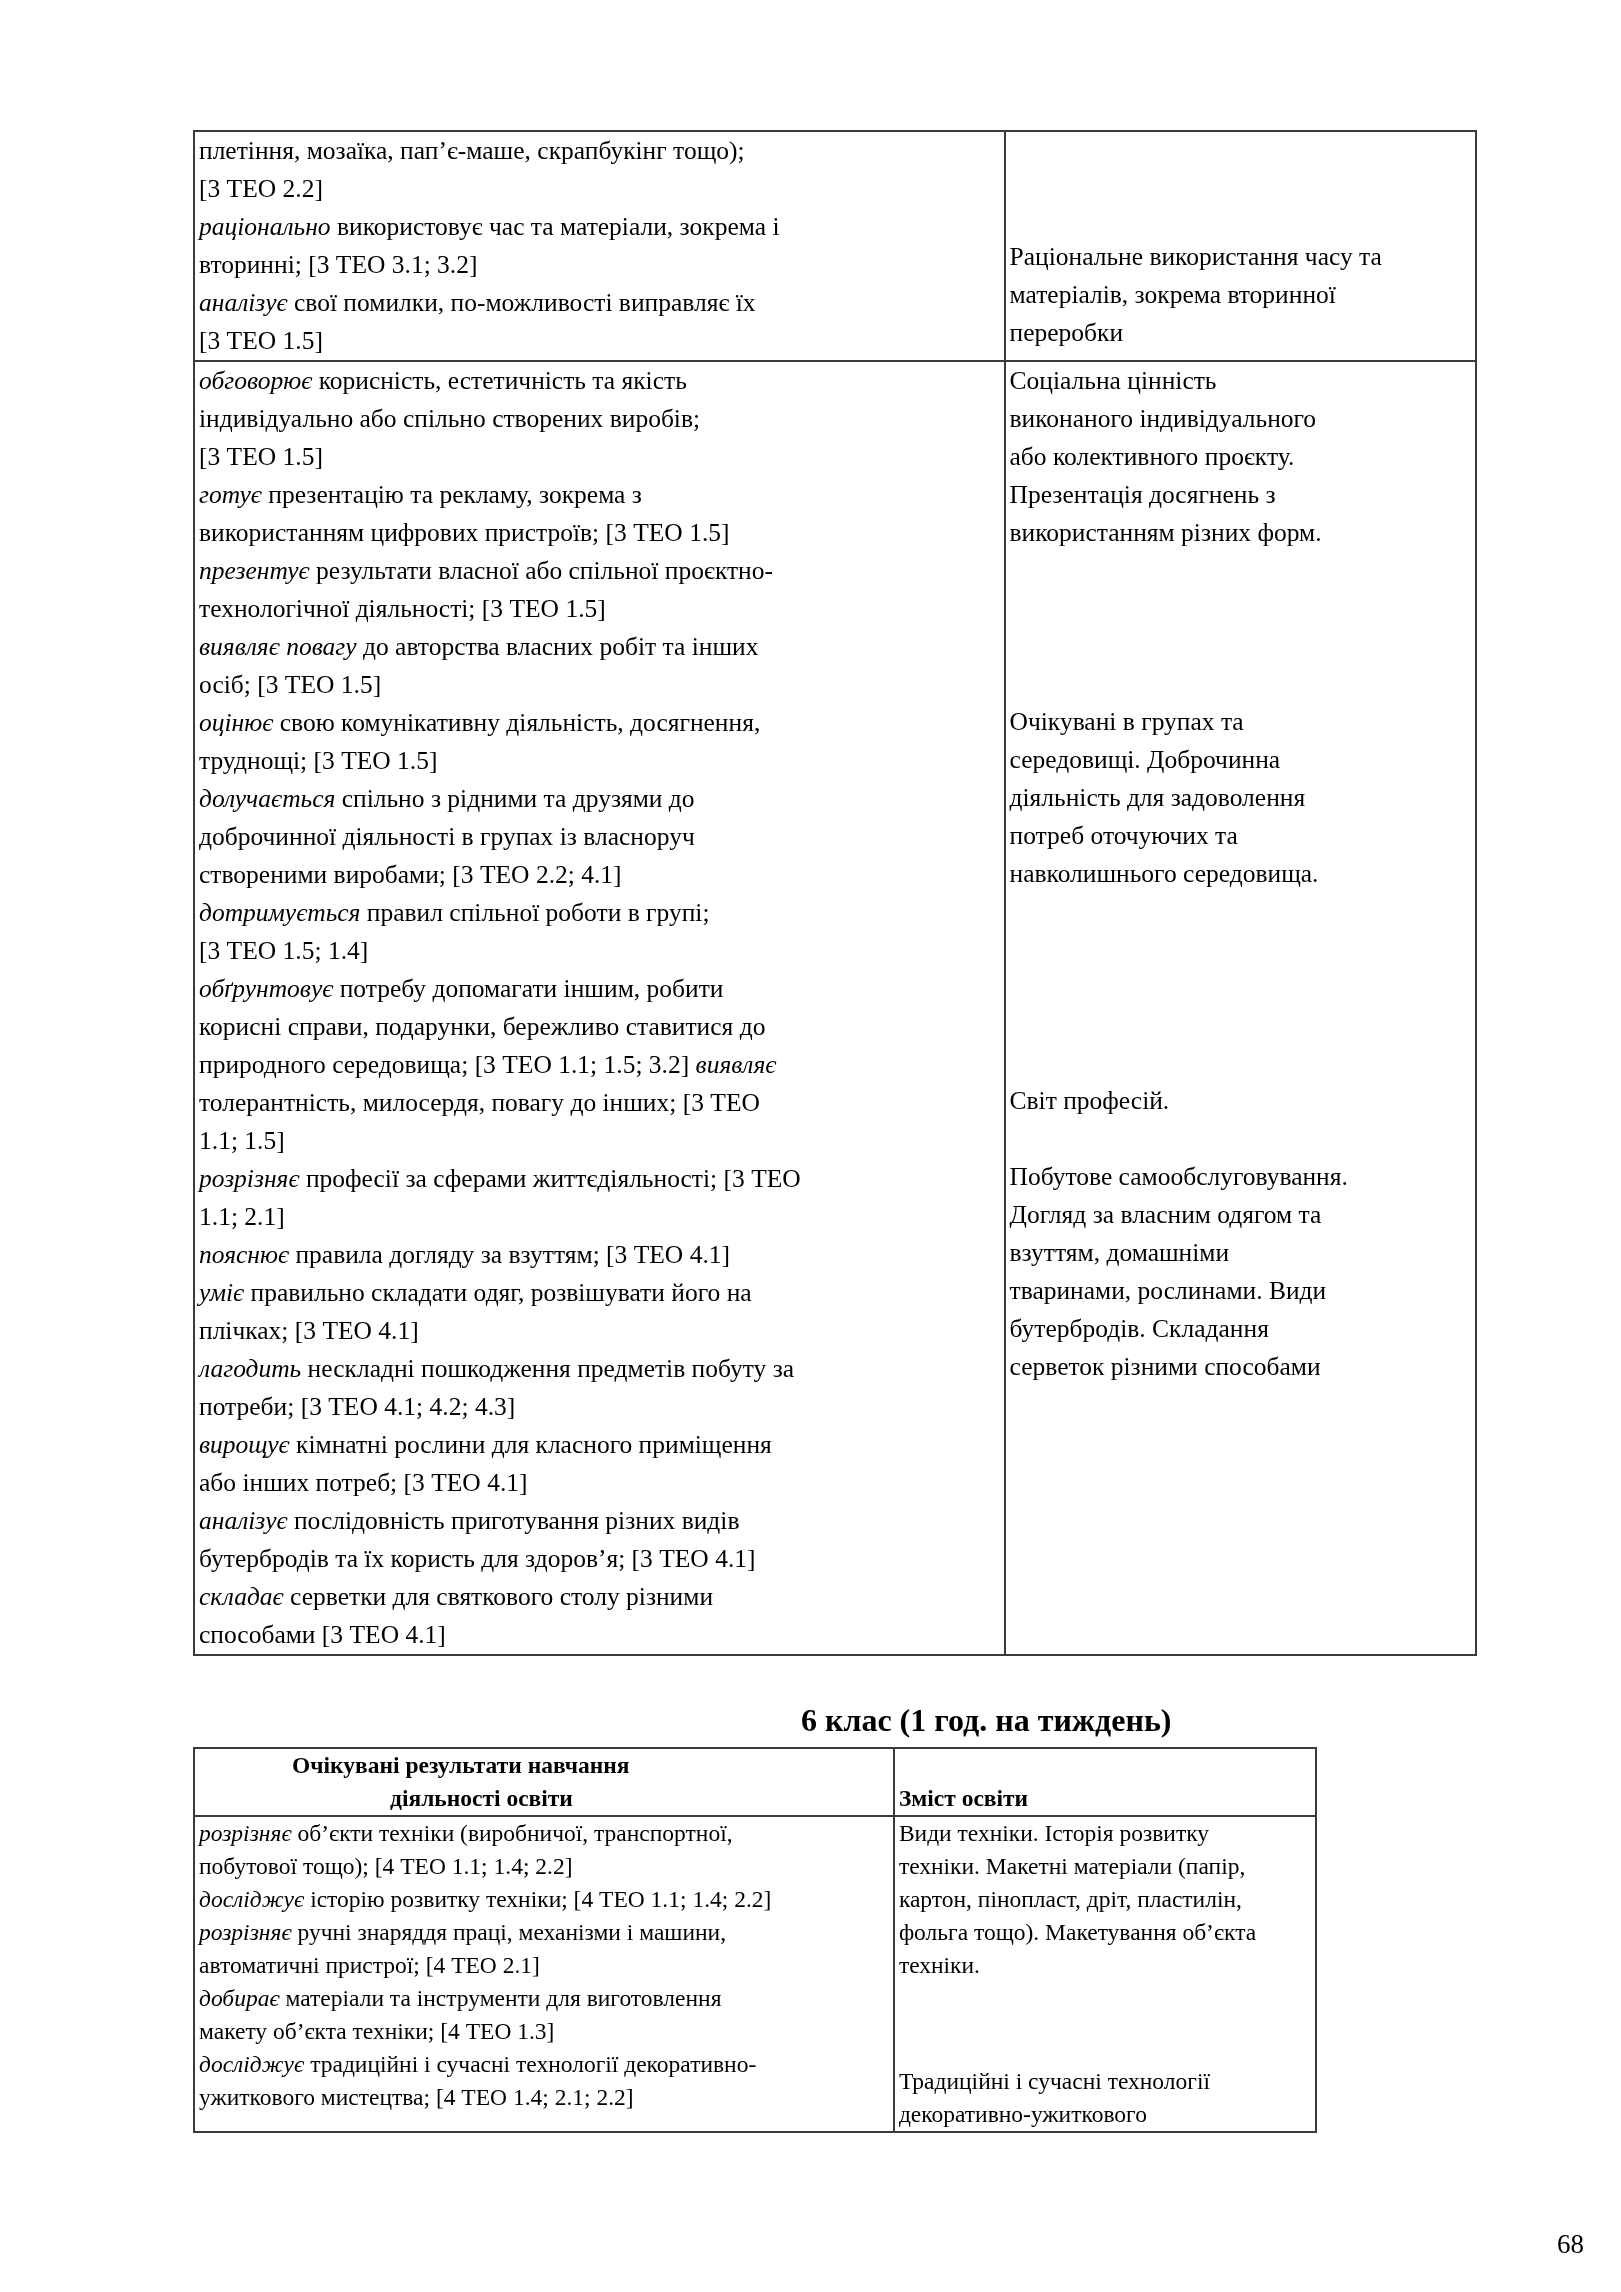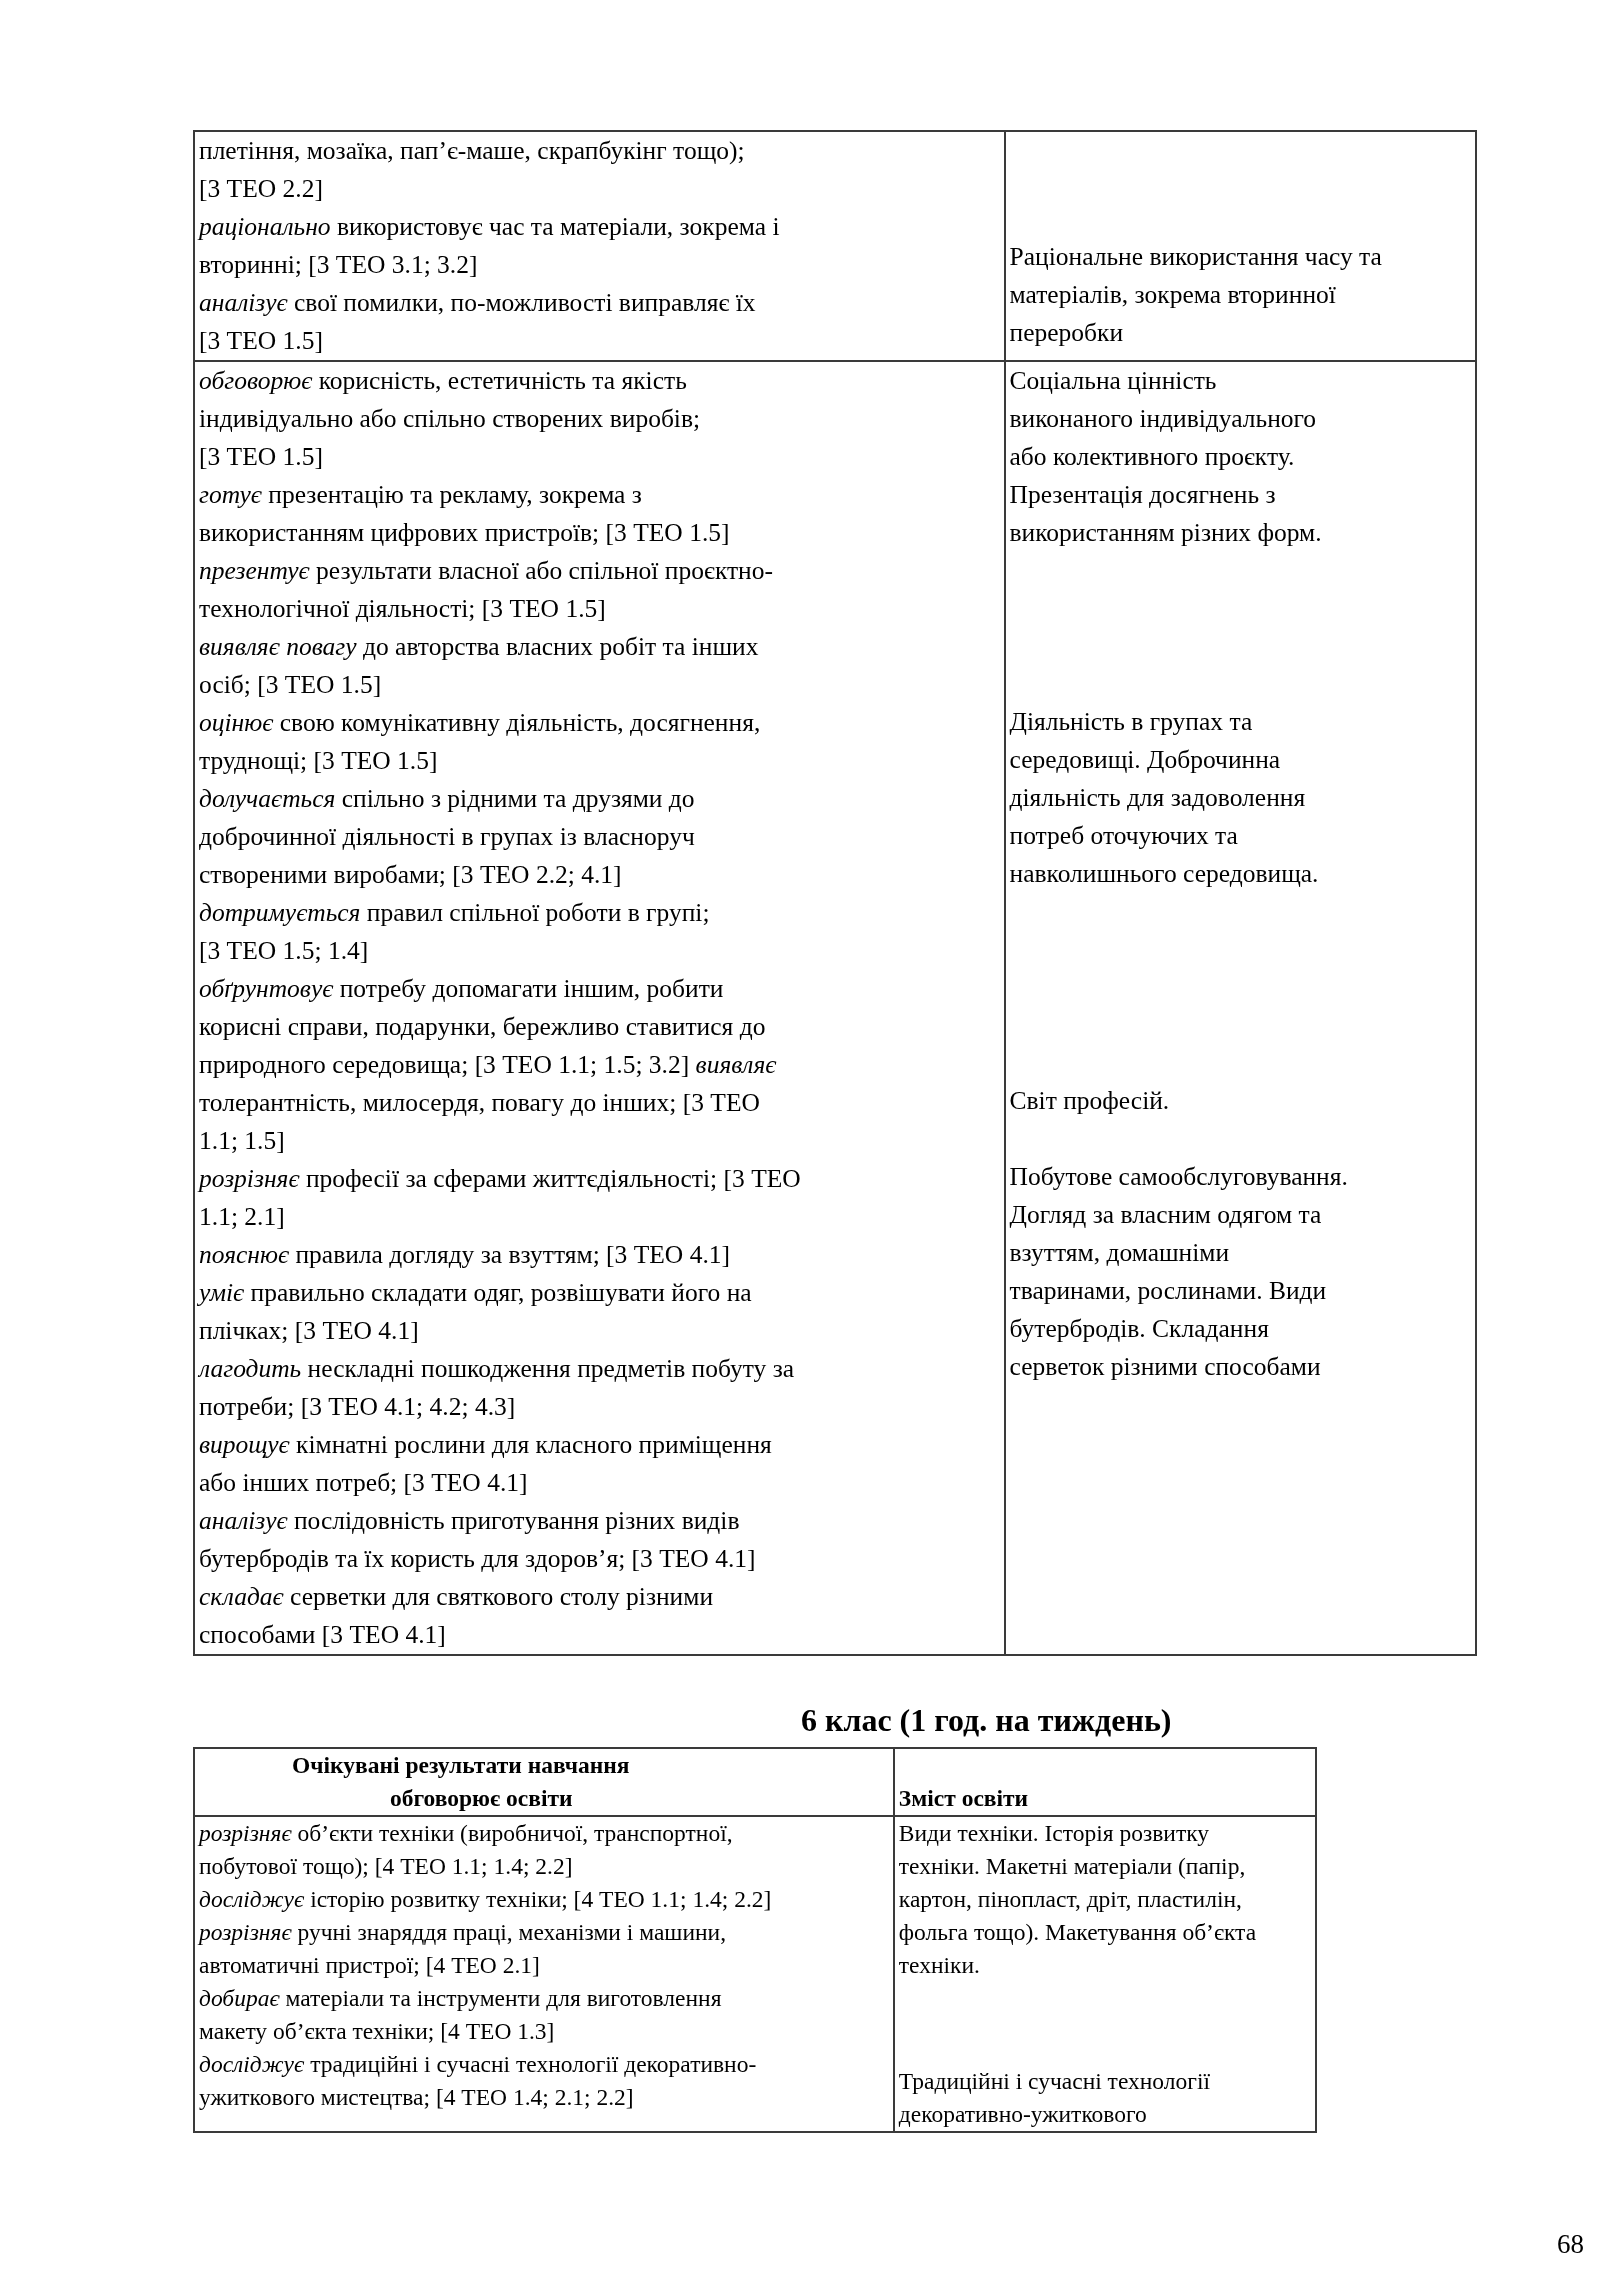--- a/index.html
+++ b/index.html
@@ -85,21 +85,21 @@
     <td id="t1-r2-right">
           <div>
             <span class="line">Соціальна цінність</span>
             <span class="line">виконаного індивідуального</span>
             <span class="line">або колективного проєкту.</span>
             <span class="line">Презентація досягнень з</span>
             <span class="line">використанням різних форм.</span>
           </div>
           <span class="gap" style="height: 151px;"></span>
           <div>
-            <span class="line">Діяльність в групах та</span>
+            <span class="line">Очікувані в групах та</span>
             <span class="line">середовищі. Доброчинна</span>
             <span class="line">діяльність для задоволення</span>
             <span class="line">потреб оточуючих та</span>
             <span class="line">навколишнього середовища.</span>
           </div>
           <span class="gap" style="height: 189px;"></span>
           <div>
             <span class="line">Світ професій.</span>
           </div>
           <span class="gap" style="height: 38px;"></span>
@@ -120,21 +120,21 @@
 
 <table id="t2" class="tbl">
   <colgroup>
       <col class="c1">
       <col class="c2">
     </colgroup>
   <tbody>
       <tr>
     <td class="hdr">
       <span class="l1">Очікувані результати навчання</span>
-      <span class="l2">обговорює освіти</span>
+      <span class="l2">діяльності освіти</span>
     </td>
     <td class="hdr" style="vertical-align:bottom;">
       <span>Зміст освіти</span>
     </td>
   </tr>
   <tr>
     <td id="t2-r1-left">
           <span class="line"><em class="verb">розрізняє</em><span> об’єкти техніки (виробничої, транспортної,</span></span>
           <span class="line"><span>побутової тощо); [4 ТЕО 1.1; 1.4; 2.2]</span></span>
           <span class="line"><em class="verb">досліджує</em><span> історію розвитку техніки; [4 ТЕО 1.1; 1.4; 2.2]</span></span>

